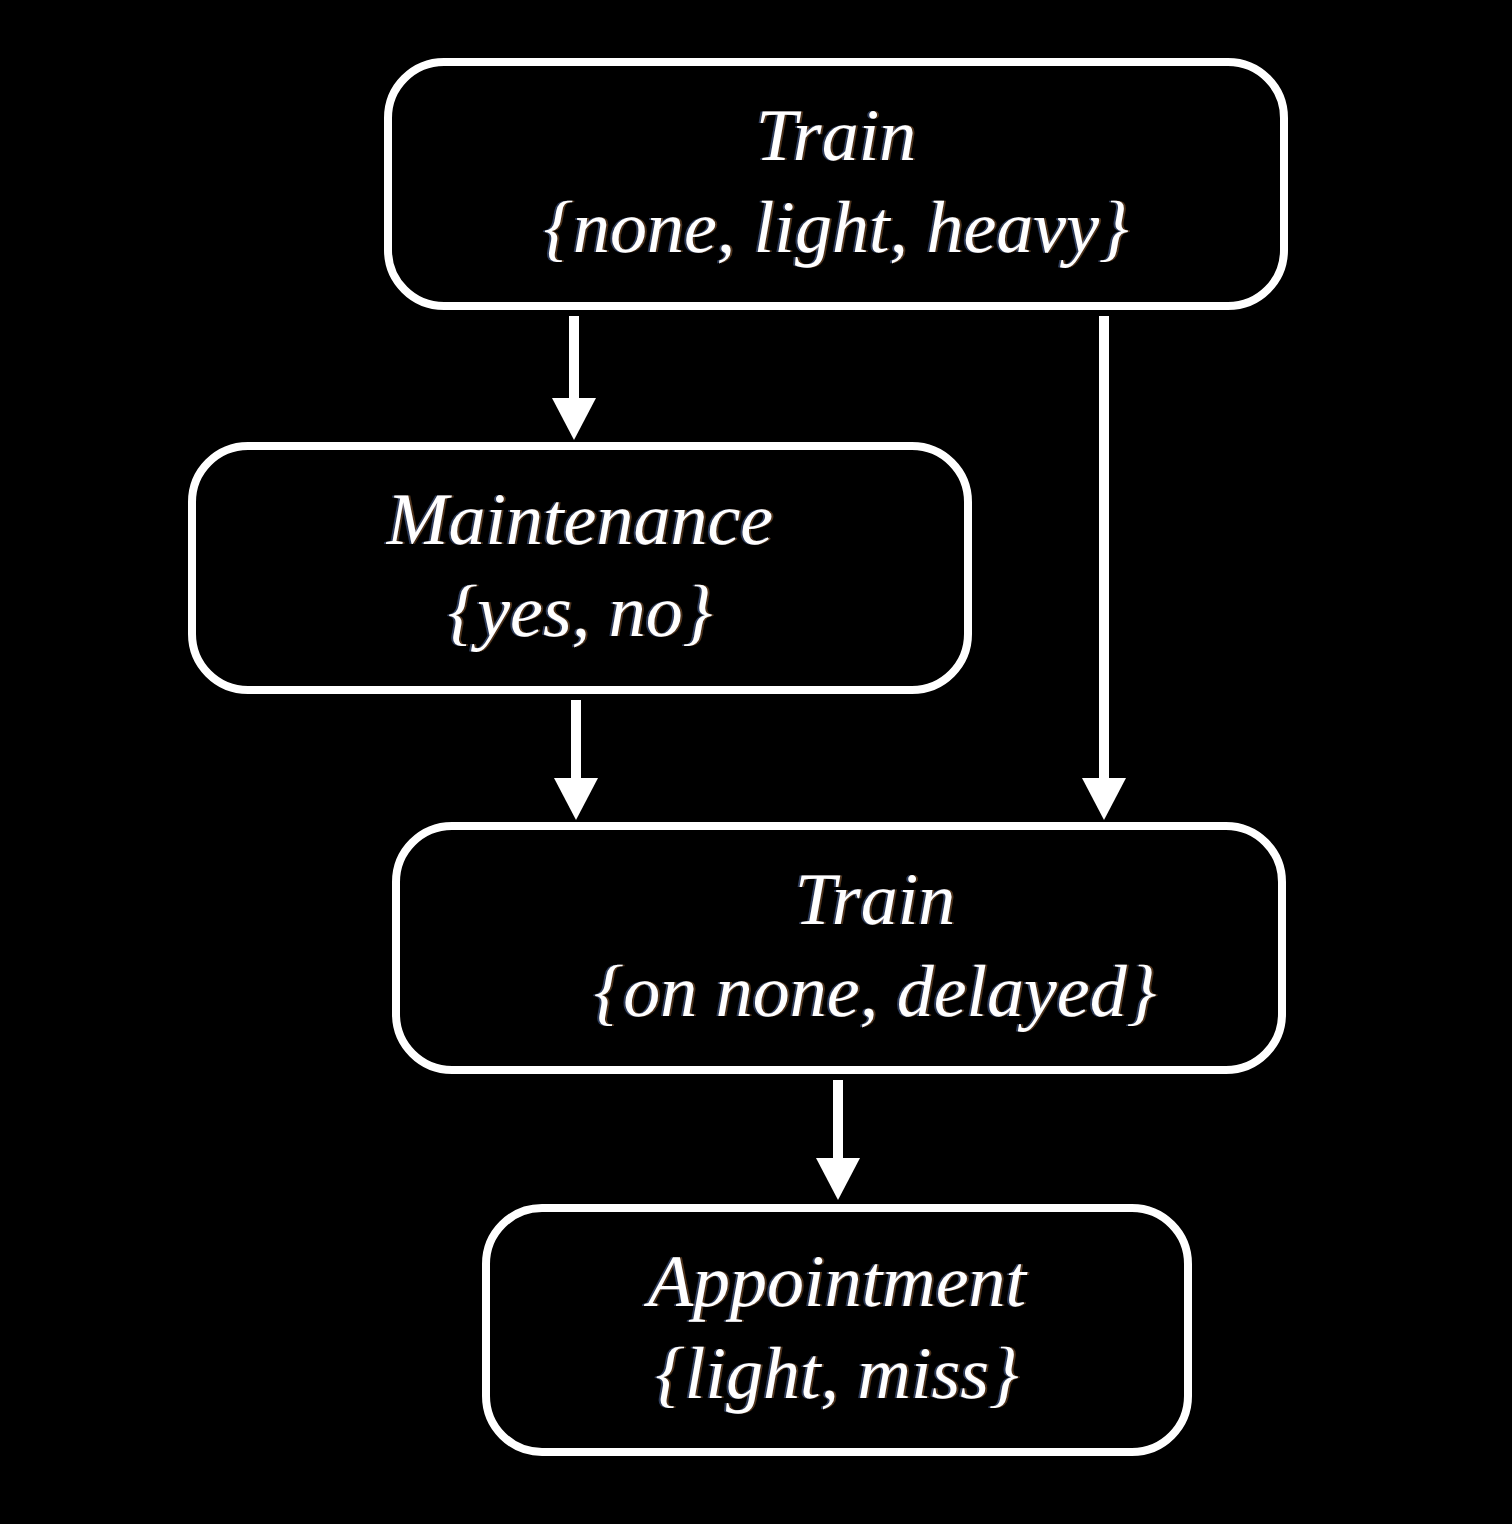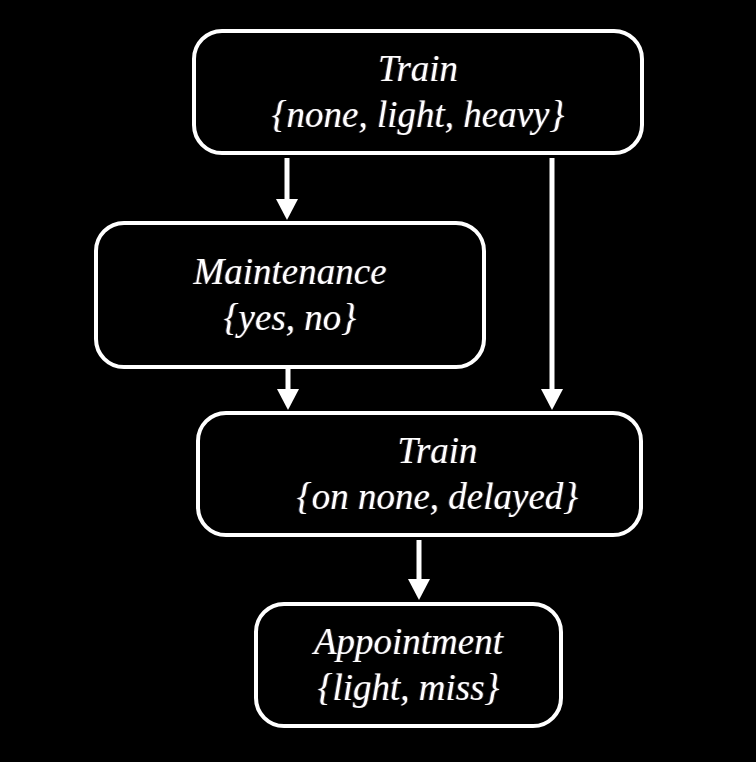--- a/index.html
+++ b/index.html
@@ -76,28 +76,28 @@
       <line class="edge-shaft" x1="419" y1="540" x2="419" y2="581"></line>
       <polygon class="edge-head" points="408,579 430,579 419,600"></polygon>
     </g>
   </svg>
 
   <div class="node" style="left:192px; top:29px; width:452px; height:126px;">
     <div class="node-title">Train</div>
     <div class="node-values">{none, light, heavy}</div>
   </div>
 
-  <div class="node" style="left:94px; top:221px; width:392px; height:148px;">
+  <div class="node" style="left:94px; top:221px; width:392px; height:126px;">
     <div class="node-title">Maintenance</div>
     <div class="node-values">{yes, no}</div>
   </div>
 
   <div class="node" style="left:196px; top:411px; width:447px; height:126px;padding-left:36px;">
     <div class="node-title">Train</div>
     <div class="node-values">{on none, delayed}</div>
   </div>
 
-  <div class="node" style="left:254px; top:602px; width:309px; height:126px;font-family:Liberation Serif, serif;">
+  <div class="node" style="left:241px; top:602px; width:355px; height:126px;font-family:Liberation Serif, serif;">
     <div class="node-title">Appointment</div>
     <div class="node-values">{light, miss}</div>
   </div>
 
 </div>
 
 </body></html>

